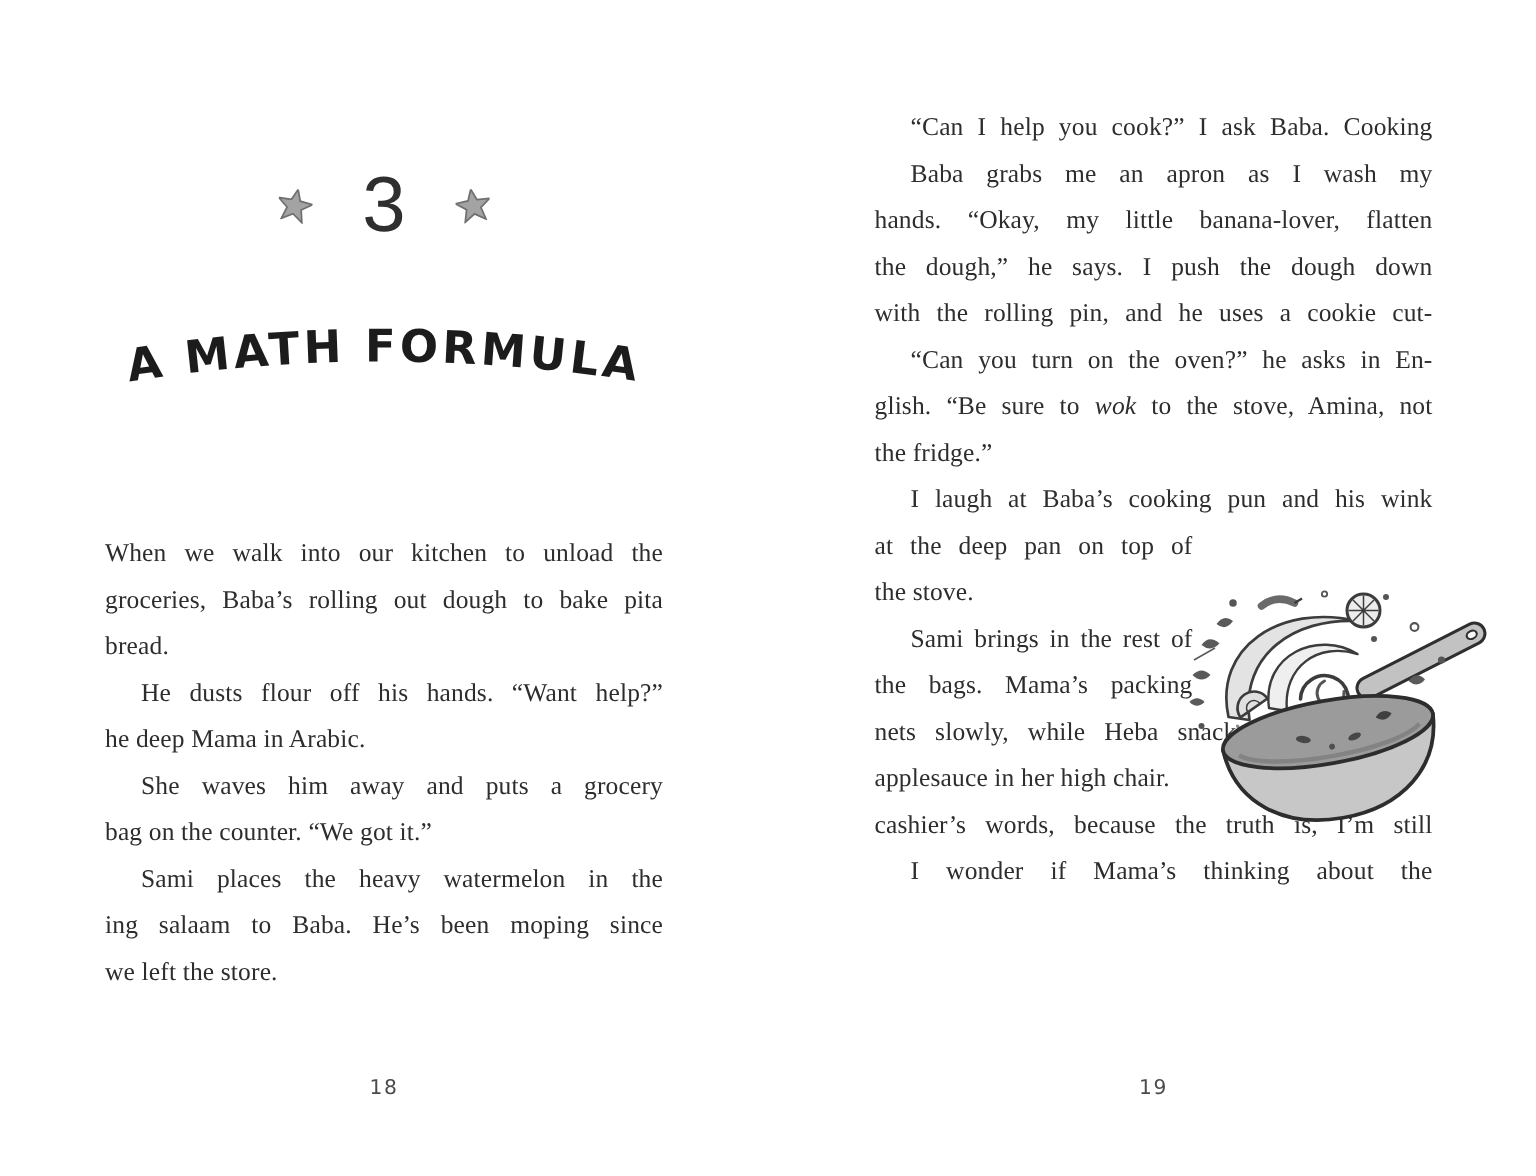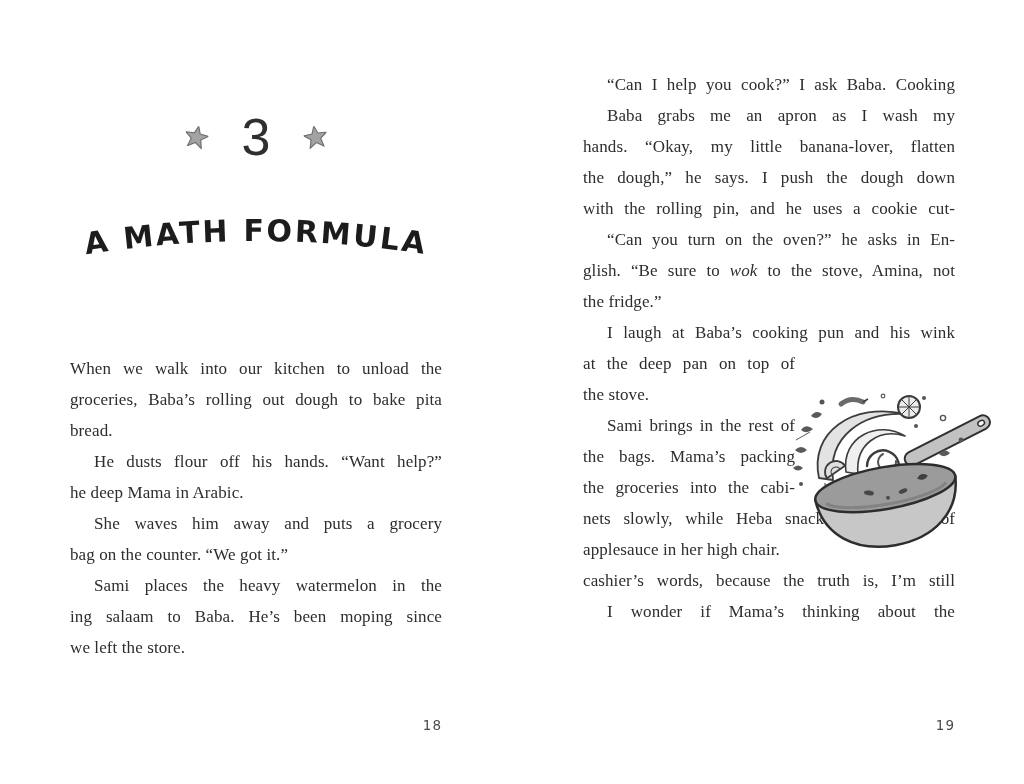--- a/index.html
+++ b/index.html
@@ -31,21 +31,21 @@
     font-size:52px; font-weight:400; color:#2f2f2f; line-height:1;
   }
   .star { width:23px; height:22px; }
   #chapter-title-wrap { position:absolute; left:70px; top:198px; width:372px; height:70px; }
   #chapter-title-wrap text {
     font-family:"DejaVu Sans", sans-serif; font-weight:bold;
     font-size:30px; letter-spacing:2.5px; fill:#1c1c1c;
   }
   #pan-illustration { position:absolute; left:791px; top:392px; width:207px; height:162px; }
   .pagenum {
-    position:absolute; top:717px; width:372px; text-align:right;
+    position:absolute; top:717px; width:372px; text-align:center;
     font-family:"DejaVu Sans", sans-serif; font-size:13.5px;
     color:#4b4b4b; letter-spacing:1px;
   }
   #pn-left  { left:70px; }
   #pn-right { left:583px; }
 </style>
 </head>
 <body>
 
 <div id="chapter-header">
@@ -87,21 +87,20 @@
     <div class="line">the dough,” he says. I push the dough down</div>
     <div class="line">with the rolling pin, and he uses a cookie cut-</div>
     <div class="line indent">“Can you turn on the oven?” he asks in En-</div>
     <div class="line">glish. “Be sure to <i>wok</i> to the stove, Amina, not</div>
     <div class="line end">the fridge.”</div>
     <div class="line indent">I laugh at Baba’s cooking pun and his wink</div>
     <div class="line short">at the deep pan on top of</div>
     <div class="line end short">the stove.</div>
     <div class="line indent short">Sami brings in the rest of</div>
     <div class="line short">the bags. Mama’s packing</div>
-    <div class="line short">the groceries into the cabi-</div>
     <div class="line">nets slowly, while Heba snacks on a bowl of</div>
     <div class="line end">applesauce in her high chair.</div>
     <div class="line">cashier’s words, because the truth is, I’m still</div>
     <div class="line indent">I wonder if Mama’s thinking about the</div>
   </div>
 
 <svg id="pan-illustration" viewBox="0 0 207 162">
 
   <g transform="rotate(-27 118 68)">
     <rect x="114" y="61" width="94" height="14" rx="7" fill="#c2c2c2" stroke="#2f2f2f" stroke-width="2"></rect>

